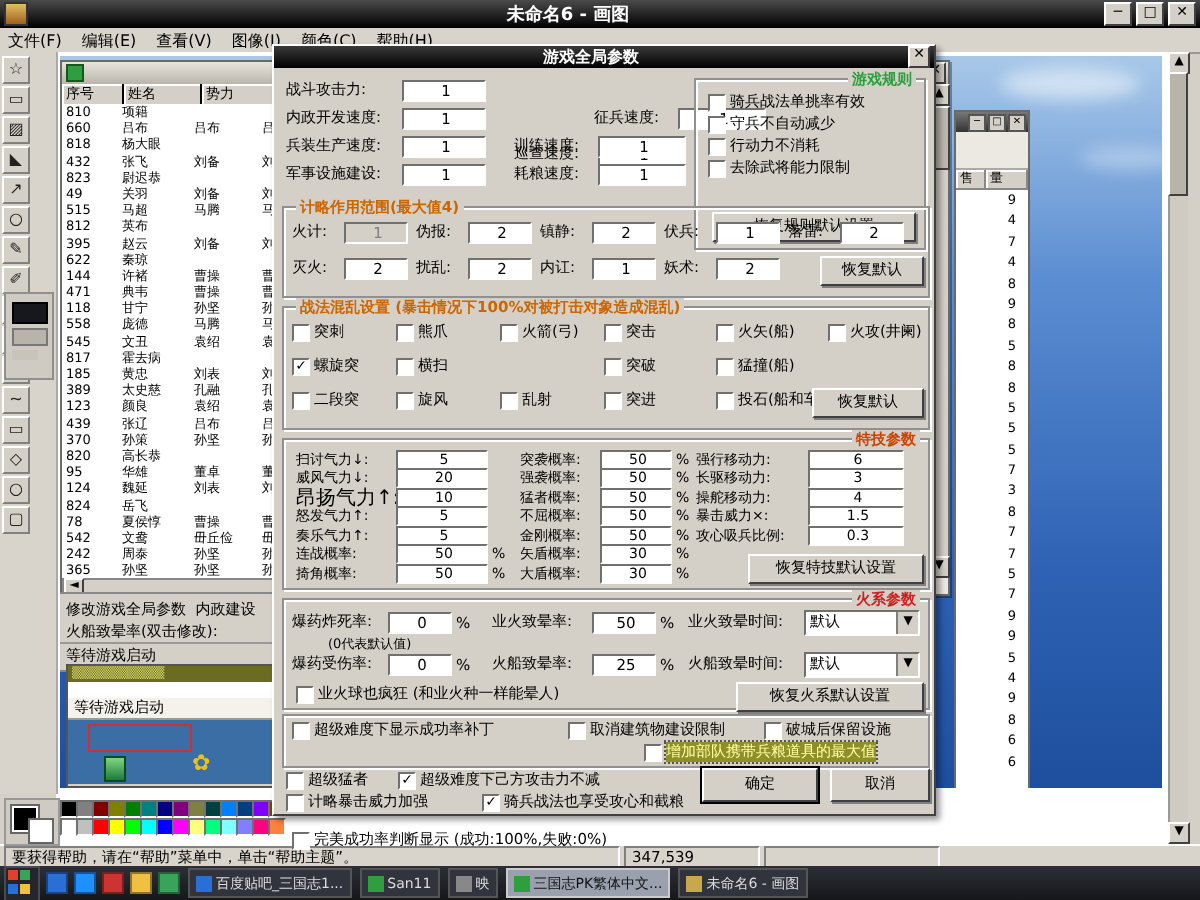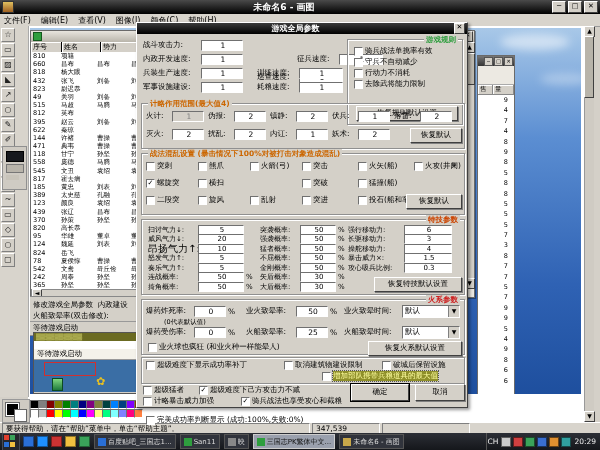--- a/index.html
+++ b/index.html
@@ -848,27 +848,15 @@
         </div>
         <div class="tbtn active">
           <span class="ic" style="background: rgb(46, 158, 62);"></span>
           <span>三国志PK繁体中文...</span>
         </div>
         <div class="tbtn">
           <span class="ic" style="background: rgb(200, 168, 74);"></span>
           <span>未命名6 - 画图</span>
         </div>
       </div>
-    <div id="tray">
-      <span>CH</span>
-      <span id="trayicons" style="display:flex;gap:2px;">
-          <span class="trico" style="background: rgb(204, 204, 204);"></span>
-          <span class="trico" style="background: rgb(208, 64, 64);"></span>
-          <span class="trico" style="background: rgb(58, 163, 90);"></span>
-          <span class="trico" style="background: rgb(58, 111, 208);"></span>
-          <span class="trico" style="background: rgb(224, 144, 48);"></span>
-          <span class="trico" style="background: rgb(48, 160, 160);"></span>
-        </span>
-      <span>20:29</span>
-    </div>
   </div>
 
 </div>
 
 </body></html>

